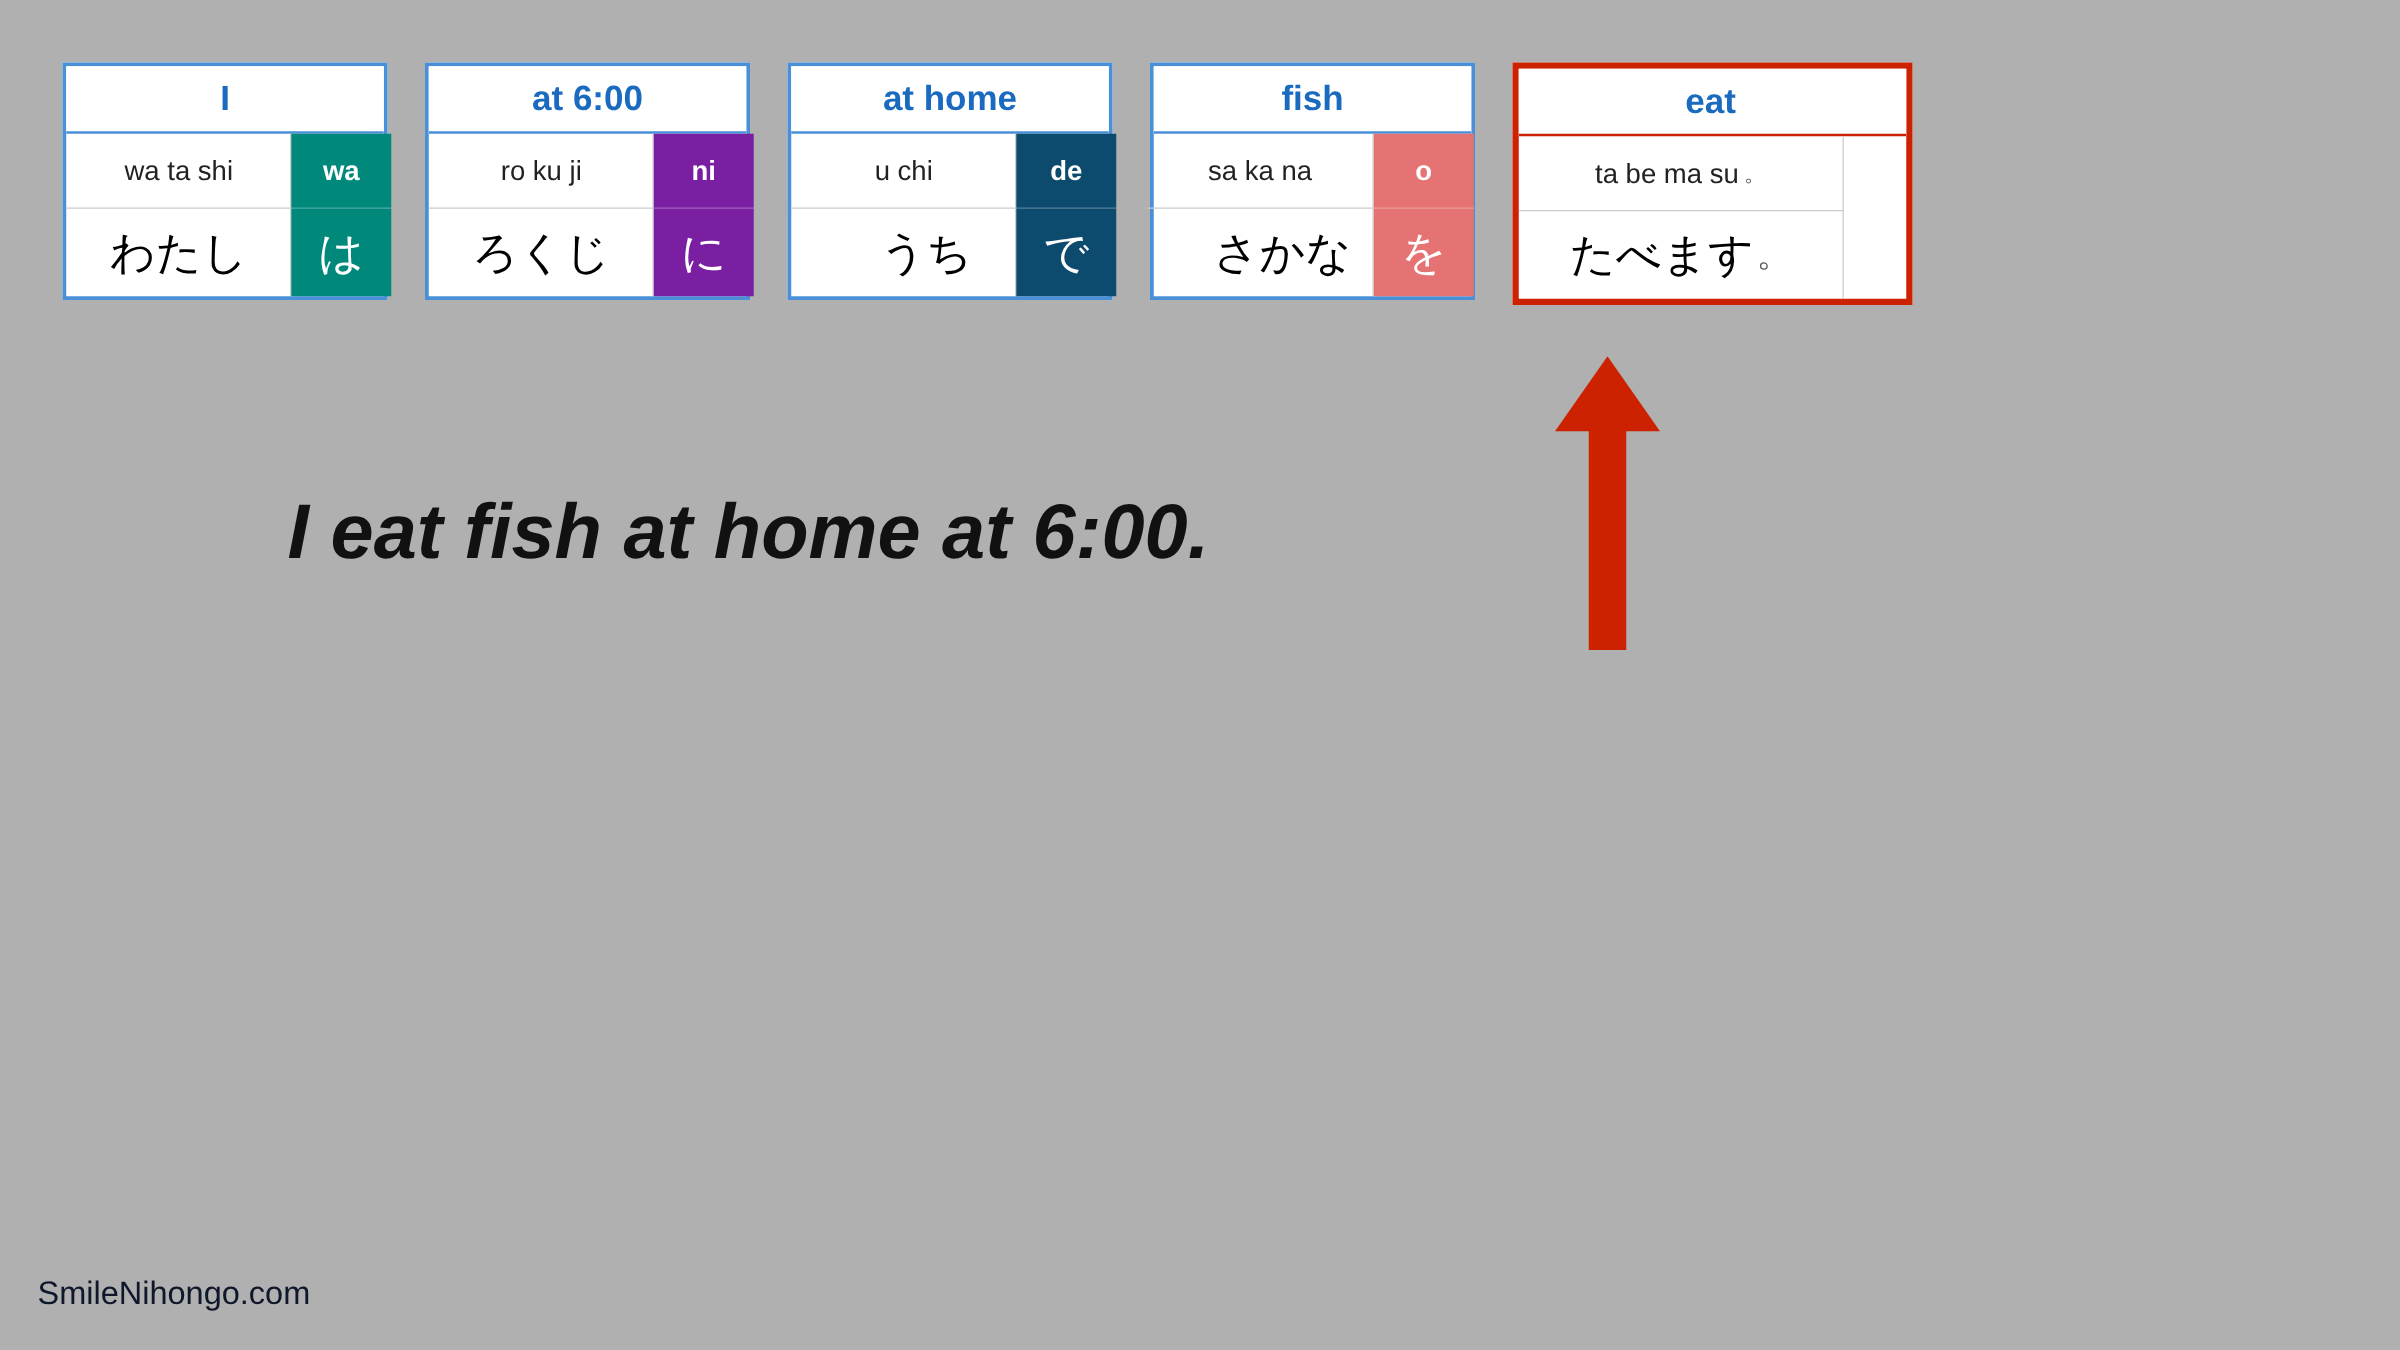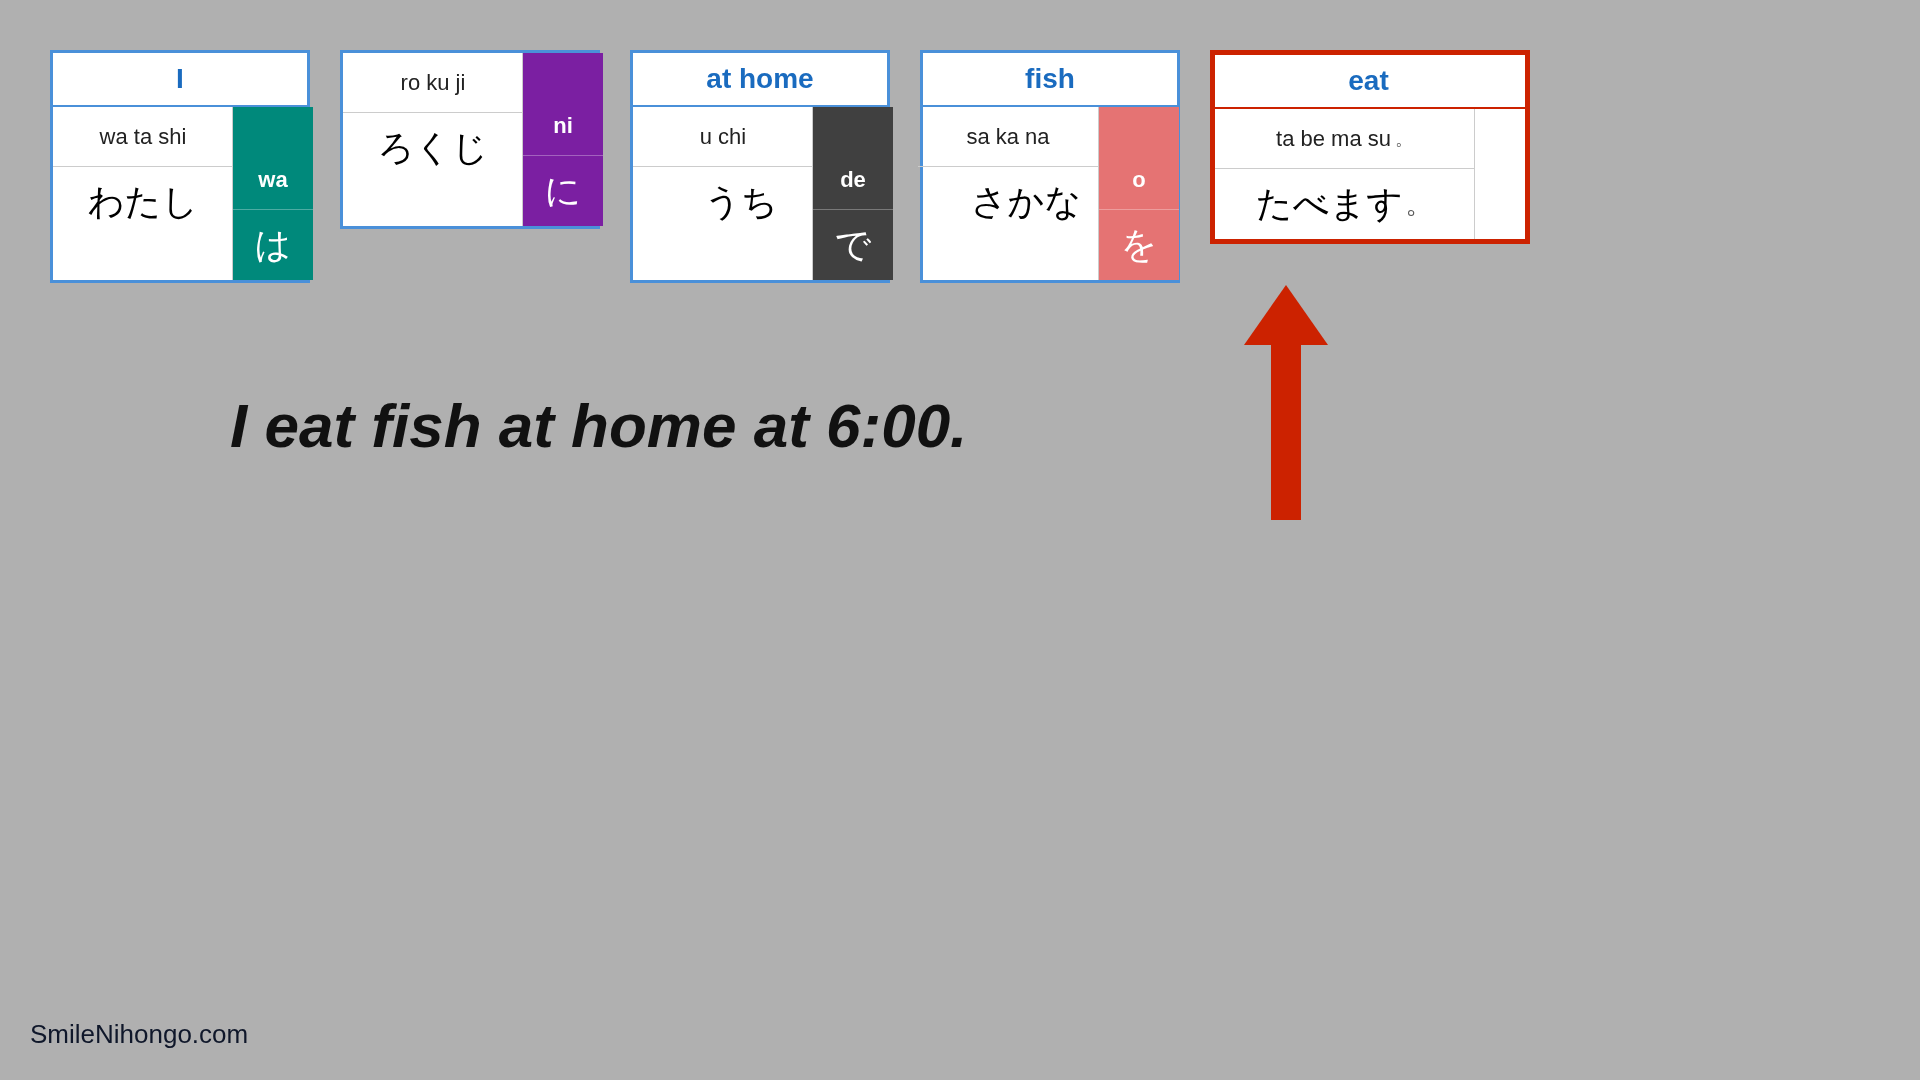--- a/index.html
+++ b/index.html
@@ -80,21 +80,20 @@
 
     .colored-cell-top {
       display: flex;
       align-items: center;
       justify-content: center;
       height: 60px;
       font-size: 22px;
       font-weight: bold;
       color: white;
       border-bottom: 1px solid rgba(255,255,255,0.3);
-      margin-top: 43px;
     }
 
     .colored-cell-bottom {
       display: flex;
       align-items: center;
       justify-content: center;
       height: 70px;
       font-size: 36px;
       color: white;
     }
@@ -145,21 +144,21 @@
 
     
     .card-I { width: 260px; }
     .card-600 { width: 260px; }
     .card-home { width: 260px; }
     .card-fish { width: 260px; }
     .card-eat { width: 320px; }
 
     .bg-teal { background-color: #00897b; }
     .bg-purple { background-color: #7b1fa2; }
-    .bg-gold { background-color: #404040; }
+    .bg-gold { background-color: #0c4a6e; }
     .bg-salmon { background-color: #e57373; }
   </style>
 </head>
 <body>
 
 <div class="cards-row">
 
   <div class="card card-I">
     <div class="card-header">I</div>
     <div class="card-body">
@@ -168,20 +167,21 @@
         <div class="cell-bottom" style="width:180px;">わたし</div>
       </div>
       <div class="cell-pair bg-teal" style="width:80px;">
         <div class="colored-cell-top" style="width:80px;">wa</div>
         <div class="colored-cell-bottom" style="width:80px;">は</div>
       </div>
     </div>
   </div>
 
   <div class="card card-600">
+    <div class="card-header">at 6:00</div>
     <div class="card-body">
       <div class="cell-pair border-right" style="width:180px;">
         <div class="cell-top" style="width:180px;">ro  ku ji</div>
         <div class="cell-bottom" style="width:180px;">ろくじ</div>
       </div>
       <div class="cell-pair bg-purple" style="width:80px;">
         <div class="colored-cell-top" style="width:80px;">ni</div>
         <div class="colored-cell-bottom" style="width:80px;">に</div>
       </div>
     </div>

